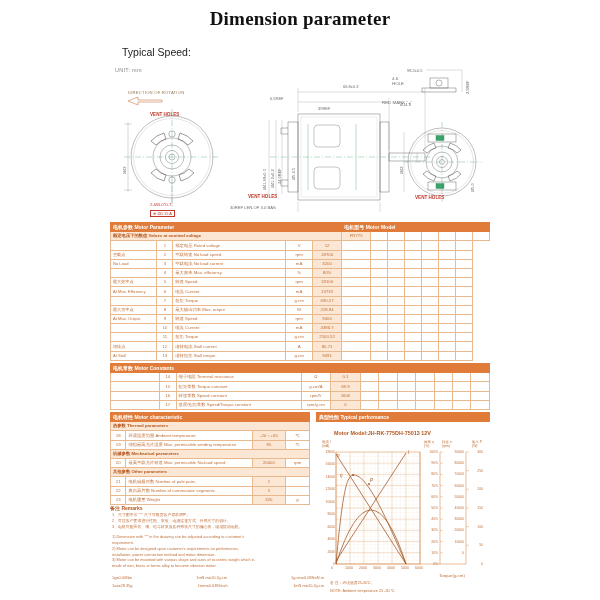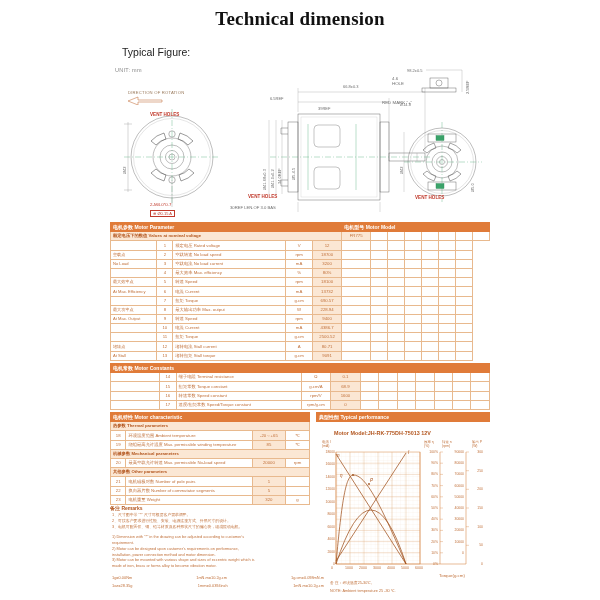--- a/index.html
+++ b/index.html
@@ -49,22 +49,22 @@
   .ax-hd{position:absolute;font-size:3.4px;color:#c0703a;white-space:nowrap;}
   .tick{position:absolute;font-size:3.4px;color:#c0703a;white-space:nowrap;text-align:right;}
   .xtick{position:absolute;font-size:3.6px;color:#c0703a;}
   .xlabel{position:absolute;font-size:4.4px;color:#c0703a;white-space:nowrap;}
   .curve-lbl{position:absolute;font-size:4.6px;color:#a8521d;font-style:italic;}
   .note{position:absolute;font-size:3.8px;color:#c0703a;white-space:nowrap;}
 </style>
 </head>
 <body>
 
-<div class="page-title">Technical dimension</div>
-<div class="typ-fig">Typical Figure:</div>
+<div class="page-title">Dimension parameter</div>
+<div class="typ-fig">Typical Speed:</div>
 
 <div class="draw-band">
 
   <svg width="382" height="155" viewBox="0 0 382 155">
     <g stroke="#7a7a7a" stroke-width=".4" fill="none">
 
       <circle cx="62" cy="95" r="41" stroke="#5b5b5b"></circle>
       <circle cx="62" cy="95" r="38.5" stroke="#bdbdbd"></circle>
       <circle cx="62" cy="95" r="19" stroke="#5b5b5b"></circle>
       <circle cx="62" cy="95" r="12" stroke="#5b5b5b"></circle>

